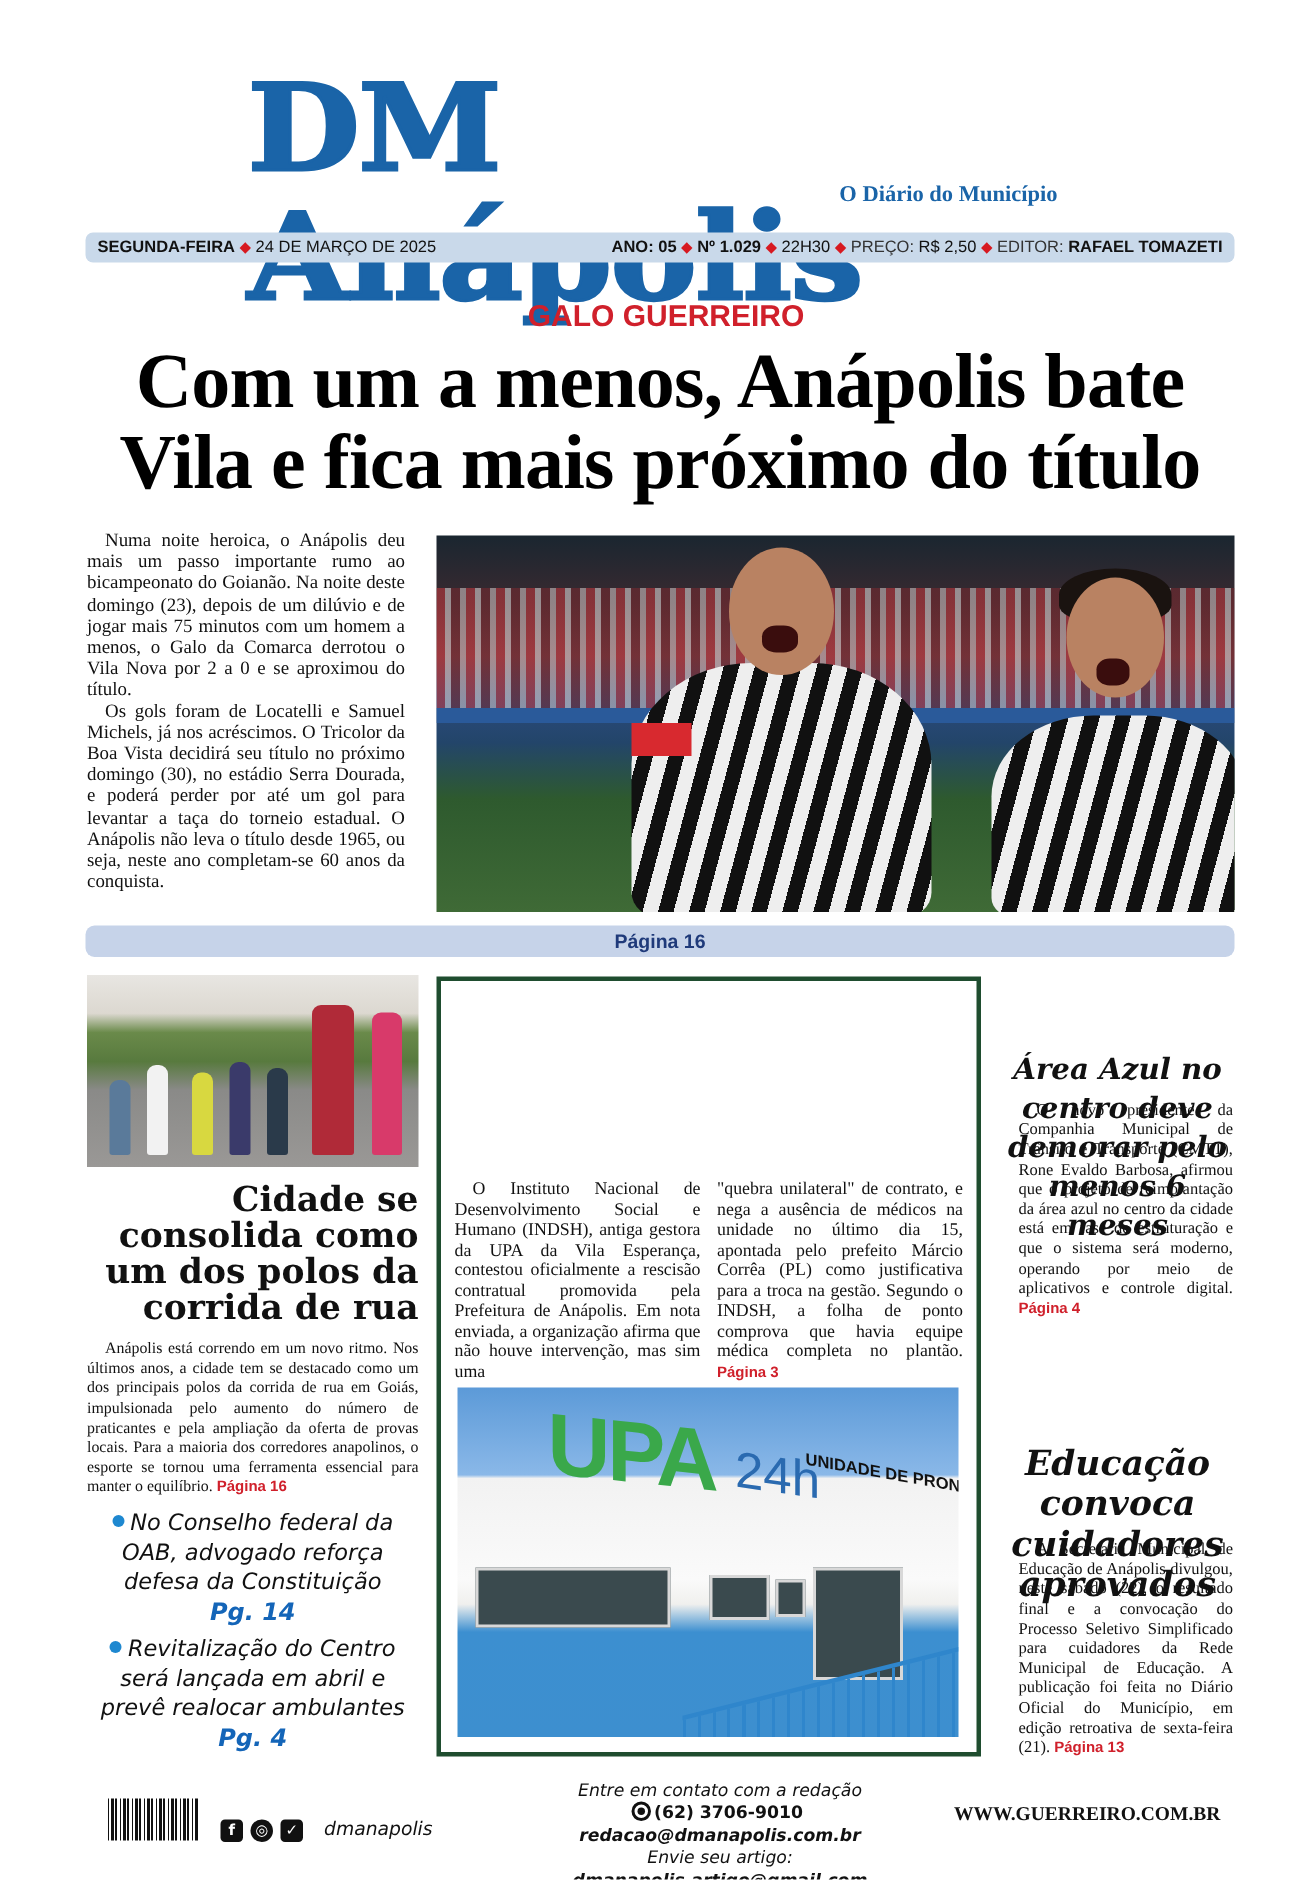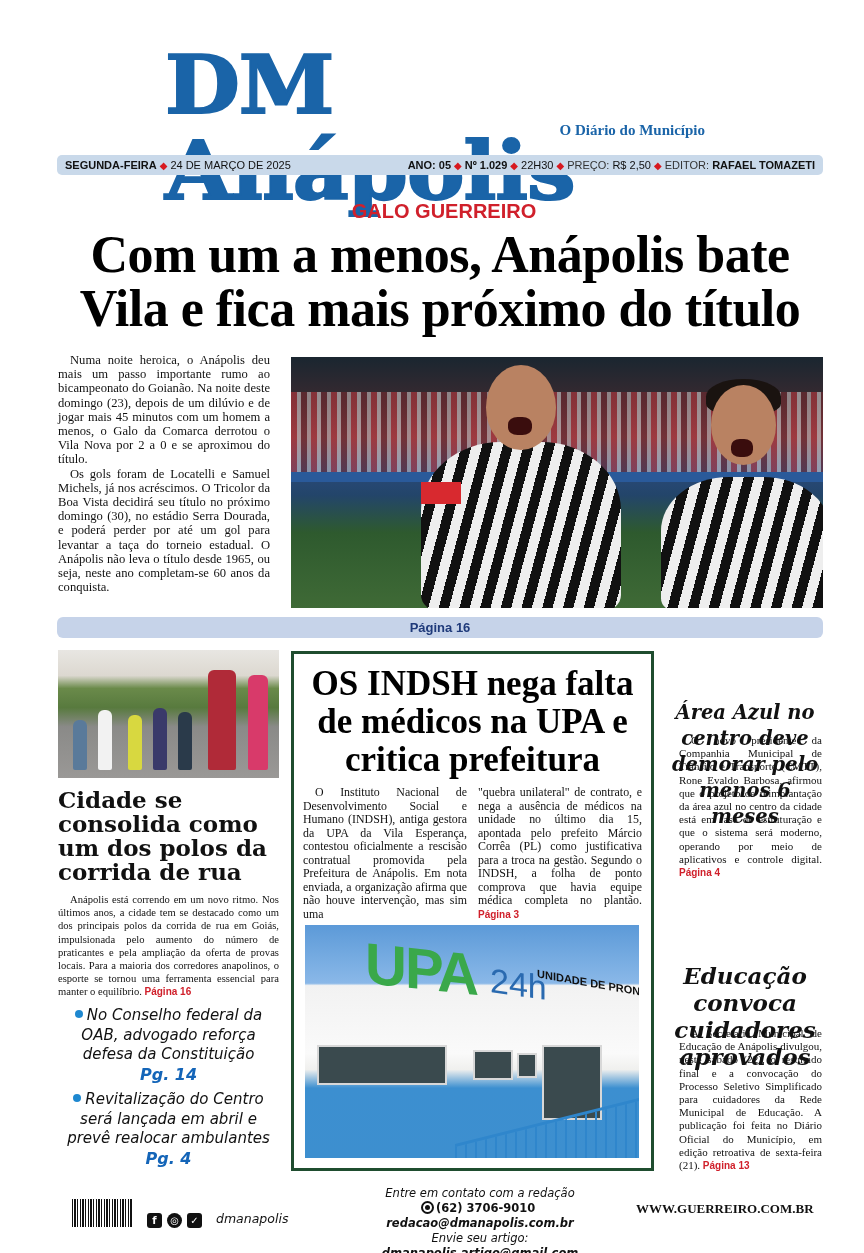--- a/index.html
+++ b/index.html
@@ -85,21 +85,21 @@
   }
 
   
   .run-photo {
     position: absolute; left: 58px; top: 650px; width: 221px; height: 128px;
     background: linear-gradient(180deg, #e8e6e2 0%, #dcd8d0 20%, #6a8a4a 30%, #587a3e 45%, #8a8a88 60%, #9a9896 100%);
     overflow: hidden;
   }
   .runner { position: absolute; bottom: 8px; width: 14px; border-radius: 6px 6px 2px 2px; }
   .run-title {
-    position: absolute; left: 58px; top: 788px; width: 221px; text-align: left;
+    position: absolute; left: 58px; top: 788px; width: 221px; text-align: right;
     font-family: "DejaVu Serif", serif; font-size: 23px; line-height: 24px; color: #111;
   }
   .run-text {
     position: absolute; left: 58px; top: 893px; width: 221px;
     font-family: "Liberation Serif", serif; font-size: 10.6px; line-height: 13.2px; text-align: justify; color: #111;
   }
   .run-text p { text-indent: 12px; }
   .pg-red { font-family: "Liberation Sans", sans-serif; font-weight: bold; color: #d0202b; font-size: 10px; }
 
   .bullets { position: absolute; left: 58px; top: 1006px; width: 221px;
@@ -180,21 +180,21 @@
   </div>
   <div>
     <b>ANO: 05</b><span class="diamond">◆</span><b>Nº 1.029</b><span class="diamond">◆</span><span>22H30</span><span class="diamond">◆</span><span class="light">PREÇO:</span> <span>R$ 2,50</span><span class="diamond">◆</span><span class="light">EDITOR:</span> <b>RAFAEL TOMAZETI</b>
   </div>
 </div>
 
 <div class="kicker">GALO GUERREIRO</div>
 <h1 class="headline">Com um a menos, Anápolis bate Vila e fica mais próximo do título</h1>
 
 <div class="lead-text">
-  <p>Numa noite heroica, o Anápolis deu mais um passo importante rumo ao bicampeonato do Goianão. Na noite deste domingo (23), depois de um dilúvio e de jogar mais 45 minutos com um homem a menos, o Galo da Comarca derrotou o Vila Nova por 2 a 0 e se aproximou do título.</p>
+  <p>Numa noite heroica, o Anápolis deu mais um passo importante rumo ao bicampeonato do Goianão. Na noite deste domingo (23), depois de um dilúvio e de jogar mais 75 minutos com um homem a menos, o Galo da Comarca derrotou o Vila Nova por 2 a 0 e se aproximou do título.</p>
   <p>Os gols foram de Locatelli e Samuel Michels, já nos acréscimos. O Tricolor da Boa Vista decidirá seu título no próximo domingo (30), no estádio Serra Dourada, e poderá perder por até um gol para levantar a taça do torneio estadual. O Anápolis não leva o título desde 1965, ou seja, neste ano completam-se 60 anos da conquista.</p>
 </div>
 
 <div class="hero-photo">
   <div class="crowd"></div>
   <div class="stripe"></div>
   <div class="player p1"></div>
   <div class="armband" style="left:130px;top:125px;width:40px;height:22px;"></div>
   <div class="head h1"></div>
   <div class="mouth m1"></div>
@@ -225,21 +225,20 @@
     <span class="dot"></span><span>No Conselho federal da OAB, advogado reforça defesa da Constituição</span>
     <span class="pg-blue">Pg. 14</span>
   </div>
   <div class="bullet-item">
     <span class="dot"></span><span>Revitalização do Centro será lançada em abril e prevê realocar ambulantes</span>
     <span class="pg-blue">Pg. 4</span>
   </div>
 </div>
 
 <section class="center-box">
-  <h2 class="center-title">OS INDSH nega falta de médicos na UPA e critica prefeitura</h2>
   <div class="center-cols">
     <div class="col">
       <p class="ind">O Instituto Nacional de Desenvolvimento Social e Humano (INDSH), antiga gestora da UPA da Vila Esperança, contestou oficialmente a rescisão contratual promovida pela Prefeitura de Anápolis. Em nota enviada, a organização afirma que não houve intervenção, mas sim uma</p>
     </div>
     <div class="col">
       <p><span>"quebra unilateral" de contrato, e nega a ausência de médicos na unidade no último dia 15, apontada pelo prefeito Márcio Corrêa (PL) como justificativa para a troca na gestão. Segundo o INDSH, a folha de ponto comprova que havia equipe médica completa no plantão.</span> <span class="pg-red">Página 3</span></p>
     </div>
   </div>
   <div class="upa-photo">
     <div class="upa-sign">UPA</div>

